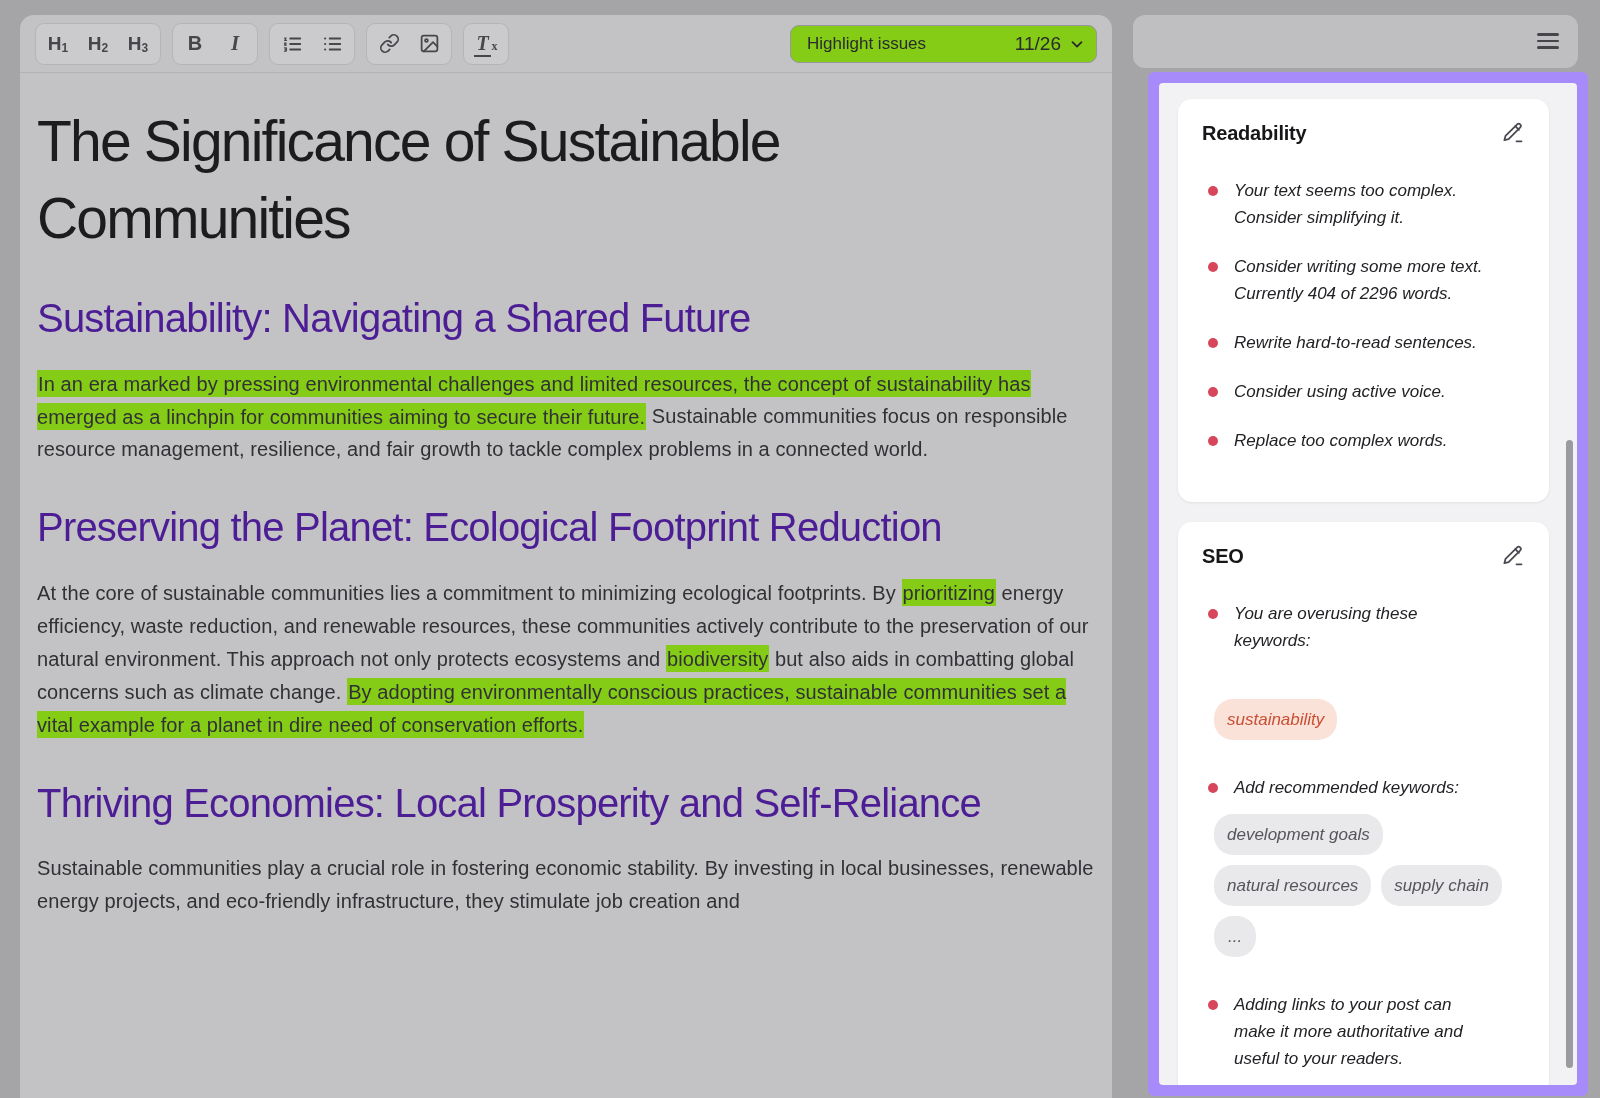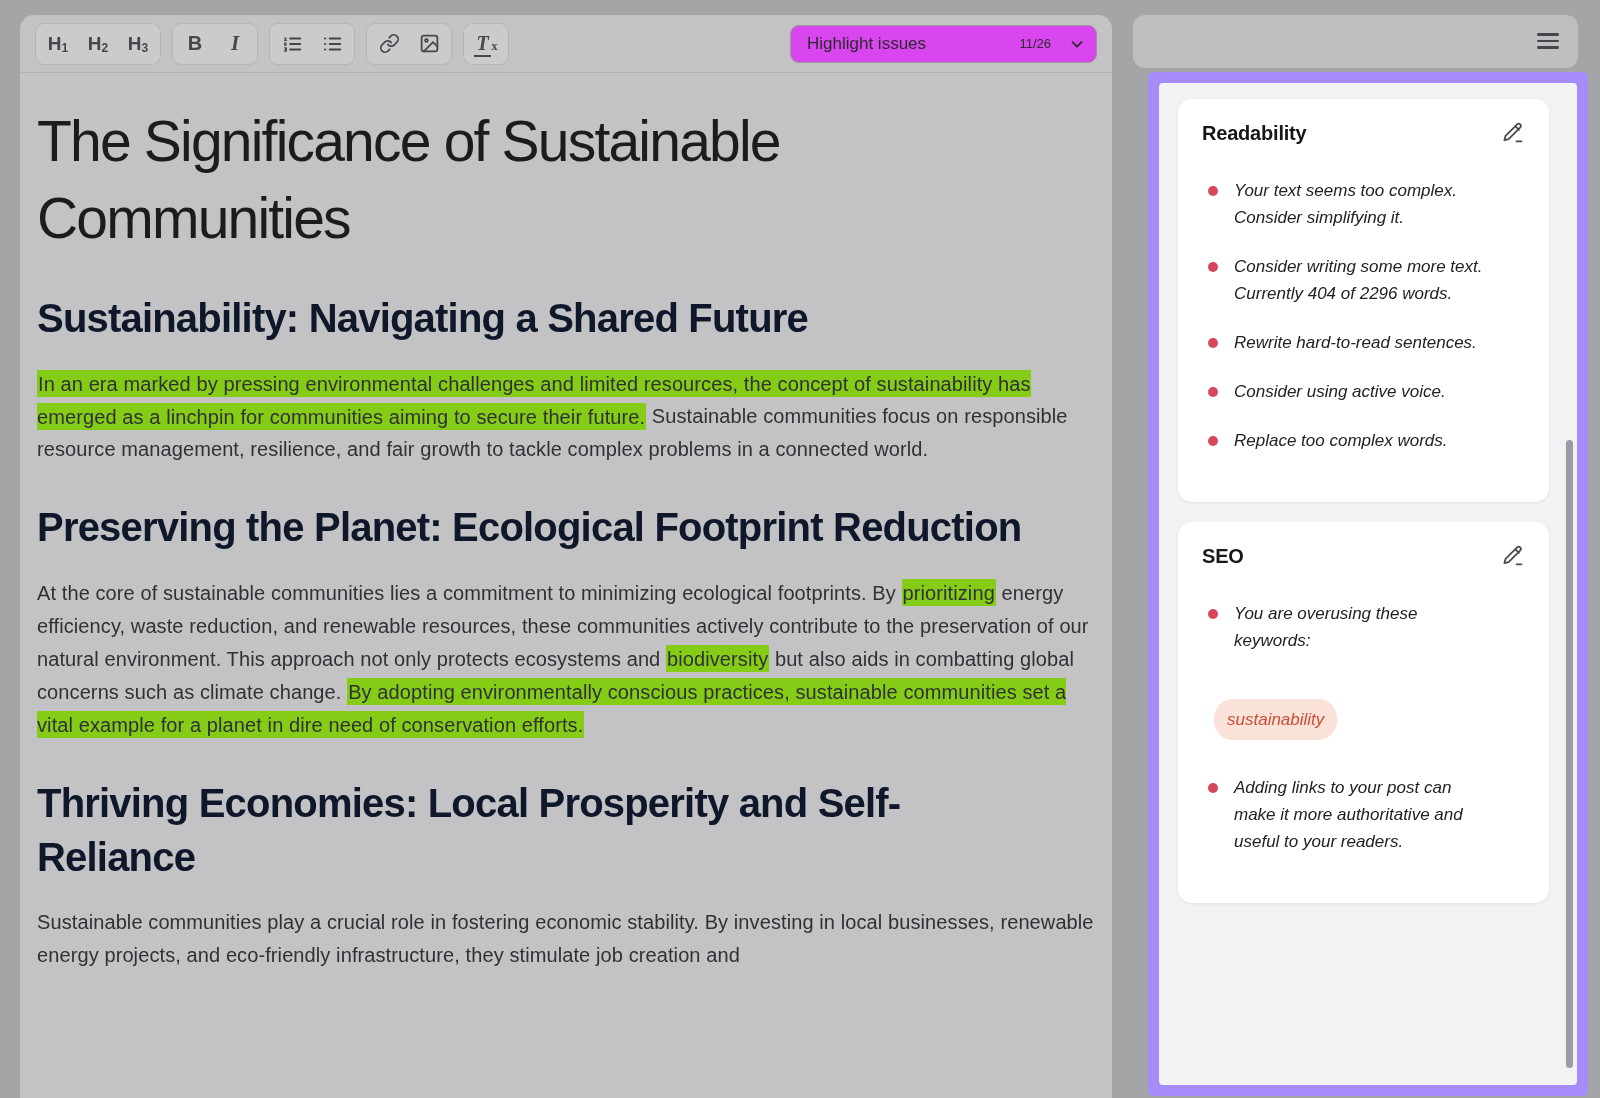--- a/index.html
+++ b/index.html
@@ -16,32 +16,32 @@
             color:#46464b; border-radius: 7px; cursor: pointer; }
   .h-base { font-size: 19px; font-weight: 600; }
   .h-sub  { font-size: 12px; font-weight: 600; transform: translateY(4px); }
   .b-glyph { font-size: 20px; font-weight: 800; }
   .i-glyph { font-family: "Liberation Serif", serif; font-style: italic; font-size: 21px; font-weight: 600; }
   .tb-btn svg { stroke:#46464b; fill: none; stroke-width: 2; stroke-linecap: round; stroke-linejoin: round; }
   .clear-wrap { position: relative; font-family:"Liberation Serif", serif; }
   .clear-t { font-style: italic; font-size: 20px; font-weight: 600; border-bottom: 2px solid #46464b; padding: 0 2px 1px 2px; }
   .clear-x { font-size: 12px; font-weight: 700; transform: translateY(5px); margin-left: 1px; }
 
-  .hl-dropdown { margin-left: auto; width: 307px; height: 38px; background:#d946ef;
+  .hl-dropdown { margin-left: auto; width: 307px; height: 38px; background:#84cc16;
                  border: 1.5px solid #96969b; border-radius: 9px; display: flex; align-items: center;
                  padding: 0 10px 0 16px; color:#2b2b2f; cursor: pointer; }
   .hl-dropdown .lbl { flex: 1; font-size: 17px; }
-  .hl-dropdown .cnt { font-size: 13px; margin-right: 17px; }
+  .hl-dropdown .cnt { font-size: 19px; margin-right: 7px; }
   .hl-dropdown svg { stroke:#2b2b2f; fill: none; stroke-width: 2.4; stroke-linecap: round; stroke-linejoin: round; }
 
   .doc { padding: 24px 17px 0 17px; }
   .doc-title { font-size: 57px; line-height: 1.35; font-weight: 400; letter-spacing: -1.8px;
                color:#1c1c1f; margin: 6px 0 18px; max-width: 1010px; }
-  .doc-h2 { font-size: 40px; line-height: 1.36; font-weight: 700; letter-spacing: -0.8px;
-            color:#0f172a; margin: 34px 0 22px; max-width: 1000px; }
+  .doc-h2 { font-size: 40px; line-height: 1.36; font-weight: 400; letter-spacing: -0.8px;
+            color:#4c1d95; margin: 34px 0 22px; max-width: 1000px; }
   .doc-p { font-size: 20px; line-height: 33px; color:#313135; letter-spacing: 0.1px;
            max-width: 1060px; margin-bottom: 8px; }
   .hl-span { background:#84cc16; padding: 2.5px 1px; }
 
   
   .topbar { position: absolute; left: 1133px; top: 15px; width: 445px; height: 53px;
             background:#bfbfc2; border-radius: 12px; }
   .hamburger { position: absolute; right: 19px; top: 15px; width: 22px; height: 22px;
                display: flex; flex-direction: column; justify-content: space-between; padding: 3px 0; cursor: pointer; }
   .hamburger span { display: block; height: 2.6px; background:#45454a; border-radius: 2px; }
@@ -217,20 +217,29 @@
   </span>
 </div>
           <div class="issue">
             <span class="issue-dot"></span>
             <div class="issue-body">You are overusing these keywords:<div class="pills">
                 <span class="pill pill-overused">sustainability</span>
               </div></div>
           </div>
           <div class="issue">
             <span class="issue-dot"></span>
+            <div class="issue-body">Add recommended keywords:<div class="pills">
+                <span class="pill pill-recommended">development goals</span>
+                <span class="pill pill-recommended">natural resources</span>
+                <span class="pill pill-recommended">supply chain</span>
+                <span class="pill pill-more">...</span>
+              </div></div>
+          </div>
+          <div class="issue">
+            <span class="issue-dot"></span>
             <div class="issue-body">Adding links to your post can make it more authoritative and useful to your readers.</div>
           </div>
         </div>
       </div>
     <div class="scroll-thumb"></div>
   </div>
 
 </div>
 
 </body></html>

